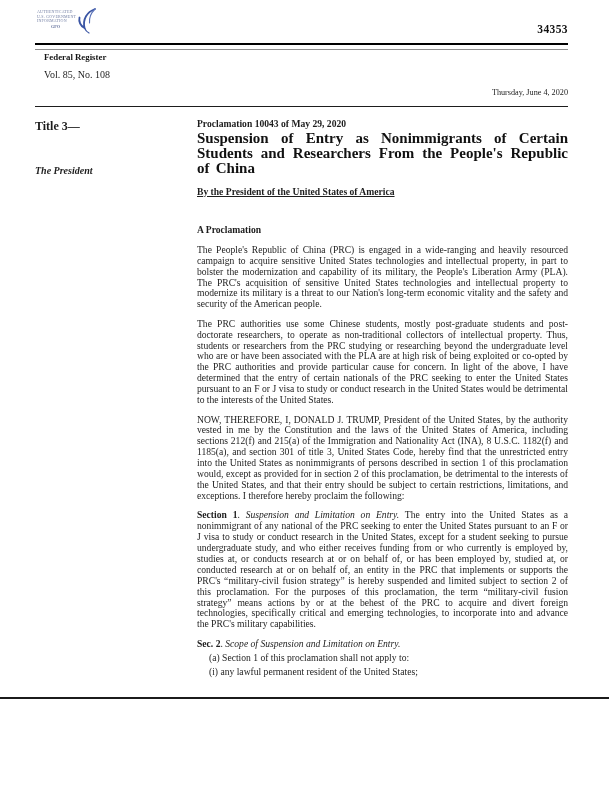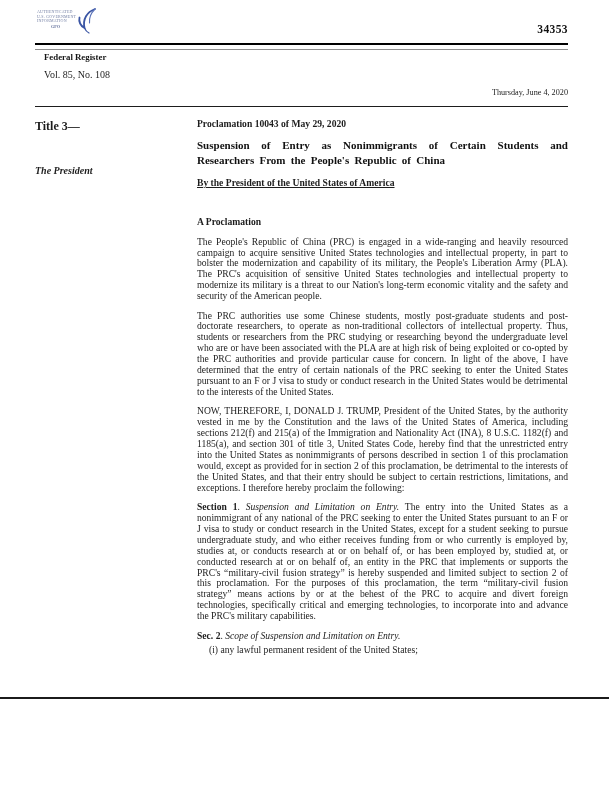--- a/index.html
+++ b/index.html
@@ -34,21 +34,21 @@
                    font-size:18px; letter-spacing:-.2px; color:#0d0d0d; }
 
   
   .content { position:absolute; top:119px; left:35px; right:41px;
              display:grid; grid-template-columns:162px 1fr; }
   .sidebar .title3    { font-weight:bold; font-size:12px; }
   .sidebar .president { font-weight:bold; font-size:10px; margin-top:31px;font-style:italic; }
 
   .doc { font-size:9.6px; line-height:10.9px; color:#1d1d1d; }
   .proc-line { font-weight:bold; font-size:9.6px; }
-  .doc-title { font-size:11px; line-height:15.2px; font-weight:bold; margin:8px 0 0 0;
+  .doc-title { font-size:15px; line-height:15.2px; font-weight:bold; margin:1px 0 0 0;
                text-align:justify; word-spacing:2.5px; color:#111; }
   .byline { font-weight:bold; margin-top:10px;text-decoration:underline; }
   .a-proc { font-weight:bold; margin-top:28px; }
   .doc p { margin:8.5px 0 0 0; text-align:justify; }
   .doc p.clause { text-align:left; text-indent:12px; margin-top:3.2px; }
   .doc .sec b { font-weight:bold; }
   .doc .sec i { font-style:italic; }
 
   .bottom-bar { position:absolute; bottom:1px; left:0; right:0; height:2.4px; background:#1b1b1b; }
 </style>
@@ -100,18 +100,19 @@
       <div class="a-proc">A Proclamation</div>
 
       <p>The People's Republic of China (PRC) is engaged in a wide-ranging and heavily resourced campaign to acquire sensitive United States technologies and intellectual property, in part to bolster the modernization and capability of its military, the People's Liberation Army (PLA). The PRC's acquisition of sensitive United States technologies and intellectual property to modernize its military is a threat to our Nation's long-term economic vitality and the safety and security of the American people.</p>
       <p>The PRC authorities use some Chinese students, mostly post-graduate students and post-doctorate researchers, to operate as non-traditional collectors of intellectual property. Thus, students or researchers from the PRC studying or researching beyond the undergraduate level who are or have been associated with the PLA are at high risk of being exploited or co-opted by the PRC authorities and provide particular cause for concern. In light of the above, I have determined that the entry of certain nationals of the PRC seeking to enter the United States pursuant to an F or J visa to study or conduct research in the United States would be detrimental to the interests of the United States.</p>
       <p>NOW, THEREFORE, I, DONALD J. TRUMP, President of the United States, by the authority vested in me by the Constitution and the laws of the United States of America, including sections 212(f) and 215(a) of the Immigration and Nationality Act (INA), 8 U.S.C. 1182(f) and 1185(a), and section 301 of title 3, United States Code, hereby find that the unrestricted entry into the United States as nonimmigrants of persons described in section 1 of this proclamation would, except as provided for in section 2 of this proclamation, be detrimental to the interests of the United States, and that their entry should be subject to certain restrictions, limitations, and exceptions. I therefore hereby proclaim the following:</p>
 
       <p class="sec"><b>Section 1</b><span>. </span><i>Suspension and Limitation on Entry.</i><span> The entry into the United States as a nonimmigrant of any national of the PRC seeking to enter the United States pursuant to an F or J visa to study or conduct research in the United States, except for a student seeking to pursue undergraduate study, and who either receives funding from or who currently is employed by, studies at, or conducts research at or on behalf of, or has been employed by, studied at, or conducted research at or on behalf of, an entity in the PRC that implements or supports the PRC's “military-civil fusion strategy” is hereby suspended and limited subject to section 2 of this proclamation. For the purposes of this proclamation, the term “military-civil fusion strategy” means actions by or at the behest of the PRC to acquire and divert foreign technologies, specifically critical and emerging technologies, to incorporate into and advance the PRC's military capabilities.</span></p>
 
       <p class="sec"><b>Sec. 2</b><span>. </span><i>Scope of Suspension and Limitation on Entry.</i></p>
 
+      <p class="clause">(a) Section 1 of this proclamation shall not apply to:</p>
       <p class="clause">(i) any lawful permanent resident of the United States;</p>
     </main>
   </div>
 
   <div class="bottom-bar"></div>
 </div>
 
 </body></html>

